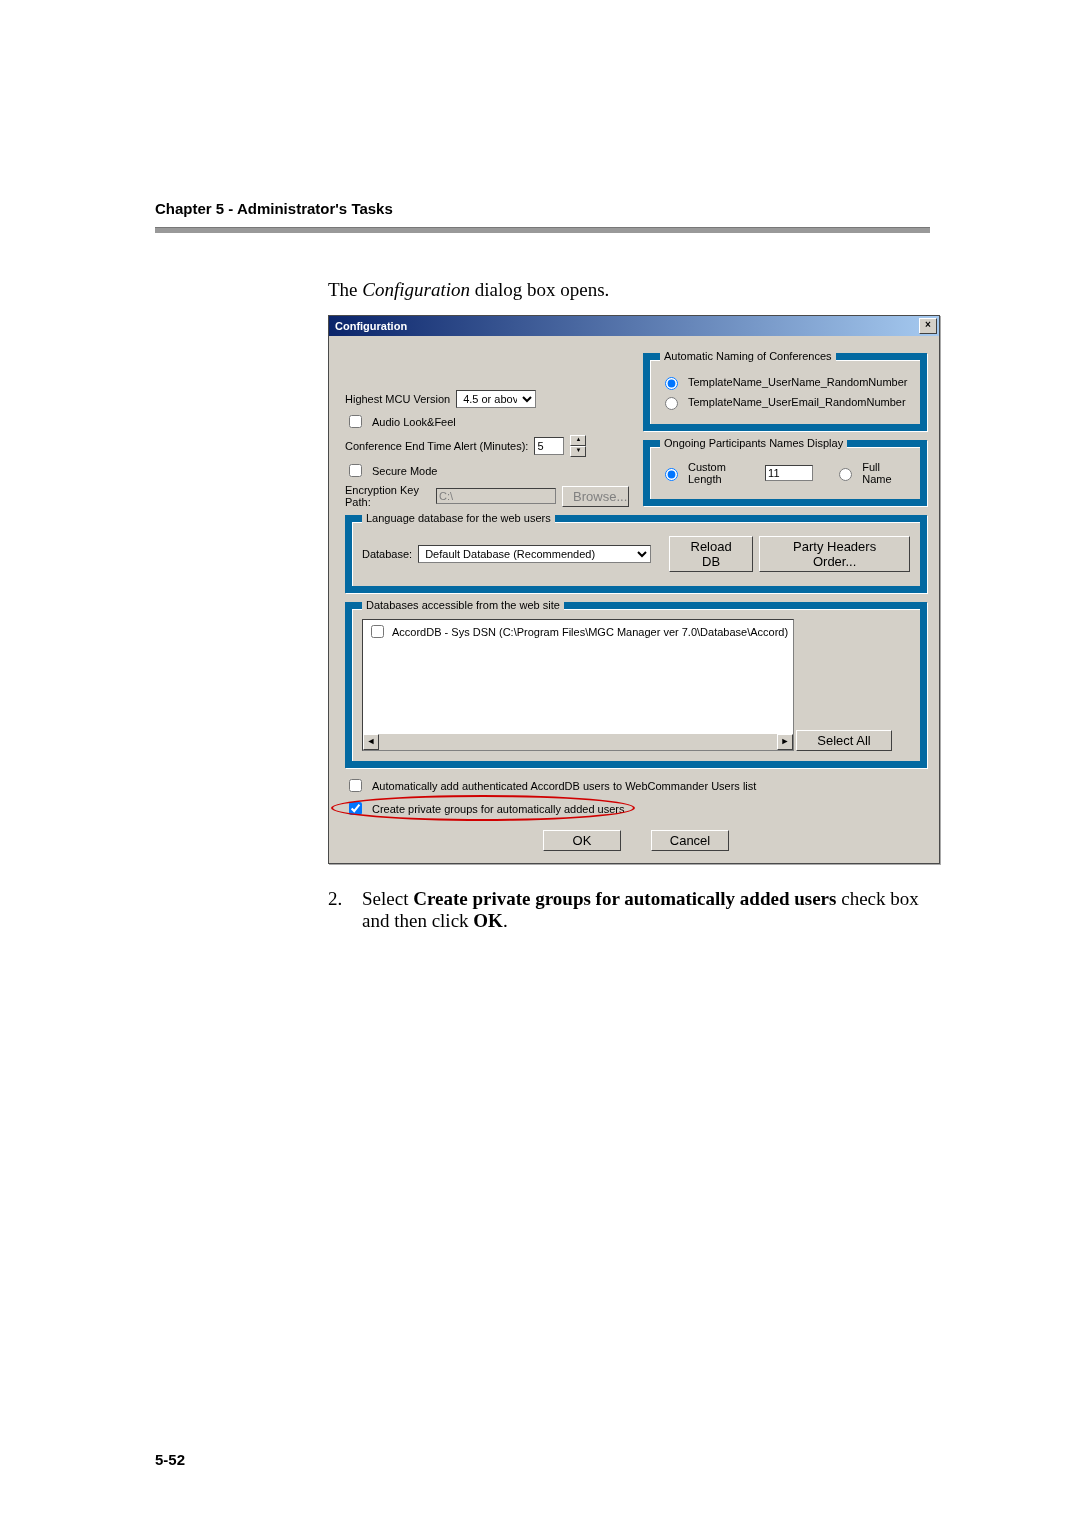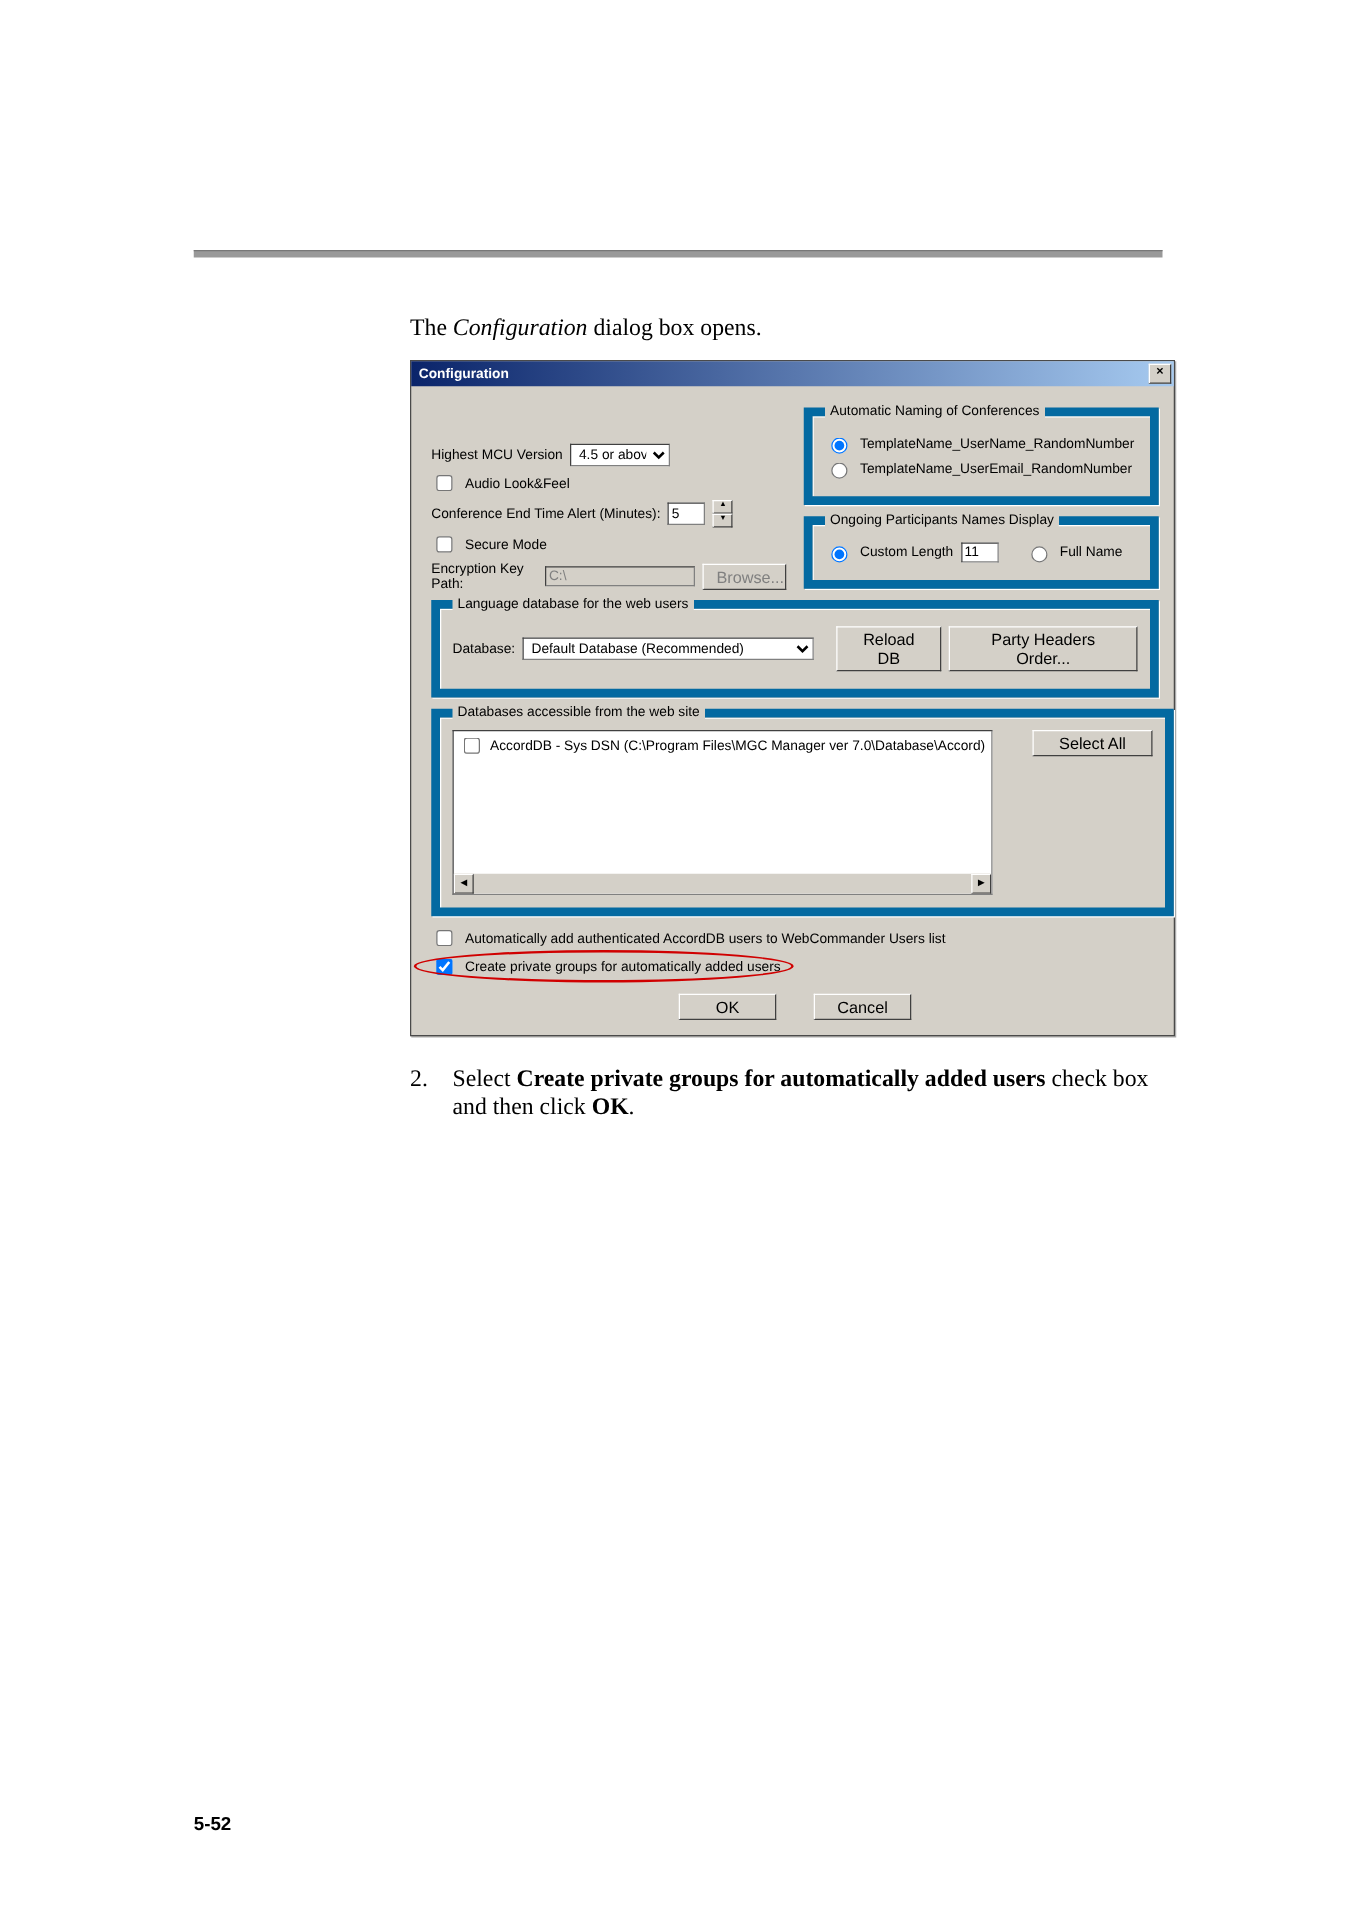--- a/index.html
+++ b/index.html
@@ -208,20 +208,21 @@
     left: 155px;
     font-family: Arial, Helvetica, sans-serif;
     font-weight: bold;
     font-size: 15px;
   }
 </style>
 </head>
 <body>
 
 <div class="page">
+  <div class="header">Chapter 5 - Administrator's Tasks</div>
   <div class="hr"></div>
 
   <p class="intro">
     <span>The </span><em>Configuration</em><span> dialog box opens.</span>
   </p>
 
   <div class="dialog-wrap">
     <div class="dlg">
       <div class="titlebar">
         <span>Configuration</span>
@@ -268,21 +269,21 @@
               <div class="line">
                 <input type="radio" class="rdo" style="">
                 <span>TemplateName_UserEmail_RandomNumber</span>
               </div>
             </fieldset>
             <fieldset class="light">
               <legend>Ongoing Participants Names Display</legend>
               <div class="line">
                 <input type="radio" class="rdo" checked="" style="">
                 <span>Custom Length</span>
-                <input class="txt" style="width: 30px;" value="11">
+                <input class="txt" style="width: 48px;" value="11">
                 &nbsp;&nbsp;&nbsp;
                 <input type="radio" class="rdo" style="">
                 <span>Full Name</span>
               </div>
             </fieldset>
           </div>
         </div>
 
         <fieldset class="light">
           <legend>Language database for the web users</legend>
@@ -290,21 +291,21 @@
             <span>Database:</span>
             <select class="select" style="width:235px"><option>Default Database (Recommended)</option></select>
             &nbsp;&nbsp;
             <button class="btn">Reload DB</button>
             <button class="btn" style="min-width:110px">Party Headers Order...</button>
           </div>
         </fieldset>
 
         <fieldset class="light">
           <legend>Databases accessible from the web site</legend>
-          <div style="display:flex; gap:32px; align-items:flex-start;">
+          <div style="display:flex; gap:2px; align-items:flex-end;">
             <div class="db-list">
               <div class="entry">
                 <input type="checkbox" class="chk" style="">
                 <span>AccordDB - Sys DSN (C:\Program Files\MGC Manager ver 7.0\Database\Accord)</span>
               </div>
               <div class="scroll">
                 <span>◄</span>
                 <span>►</span>
               </div>
             </div>

